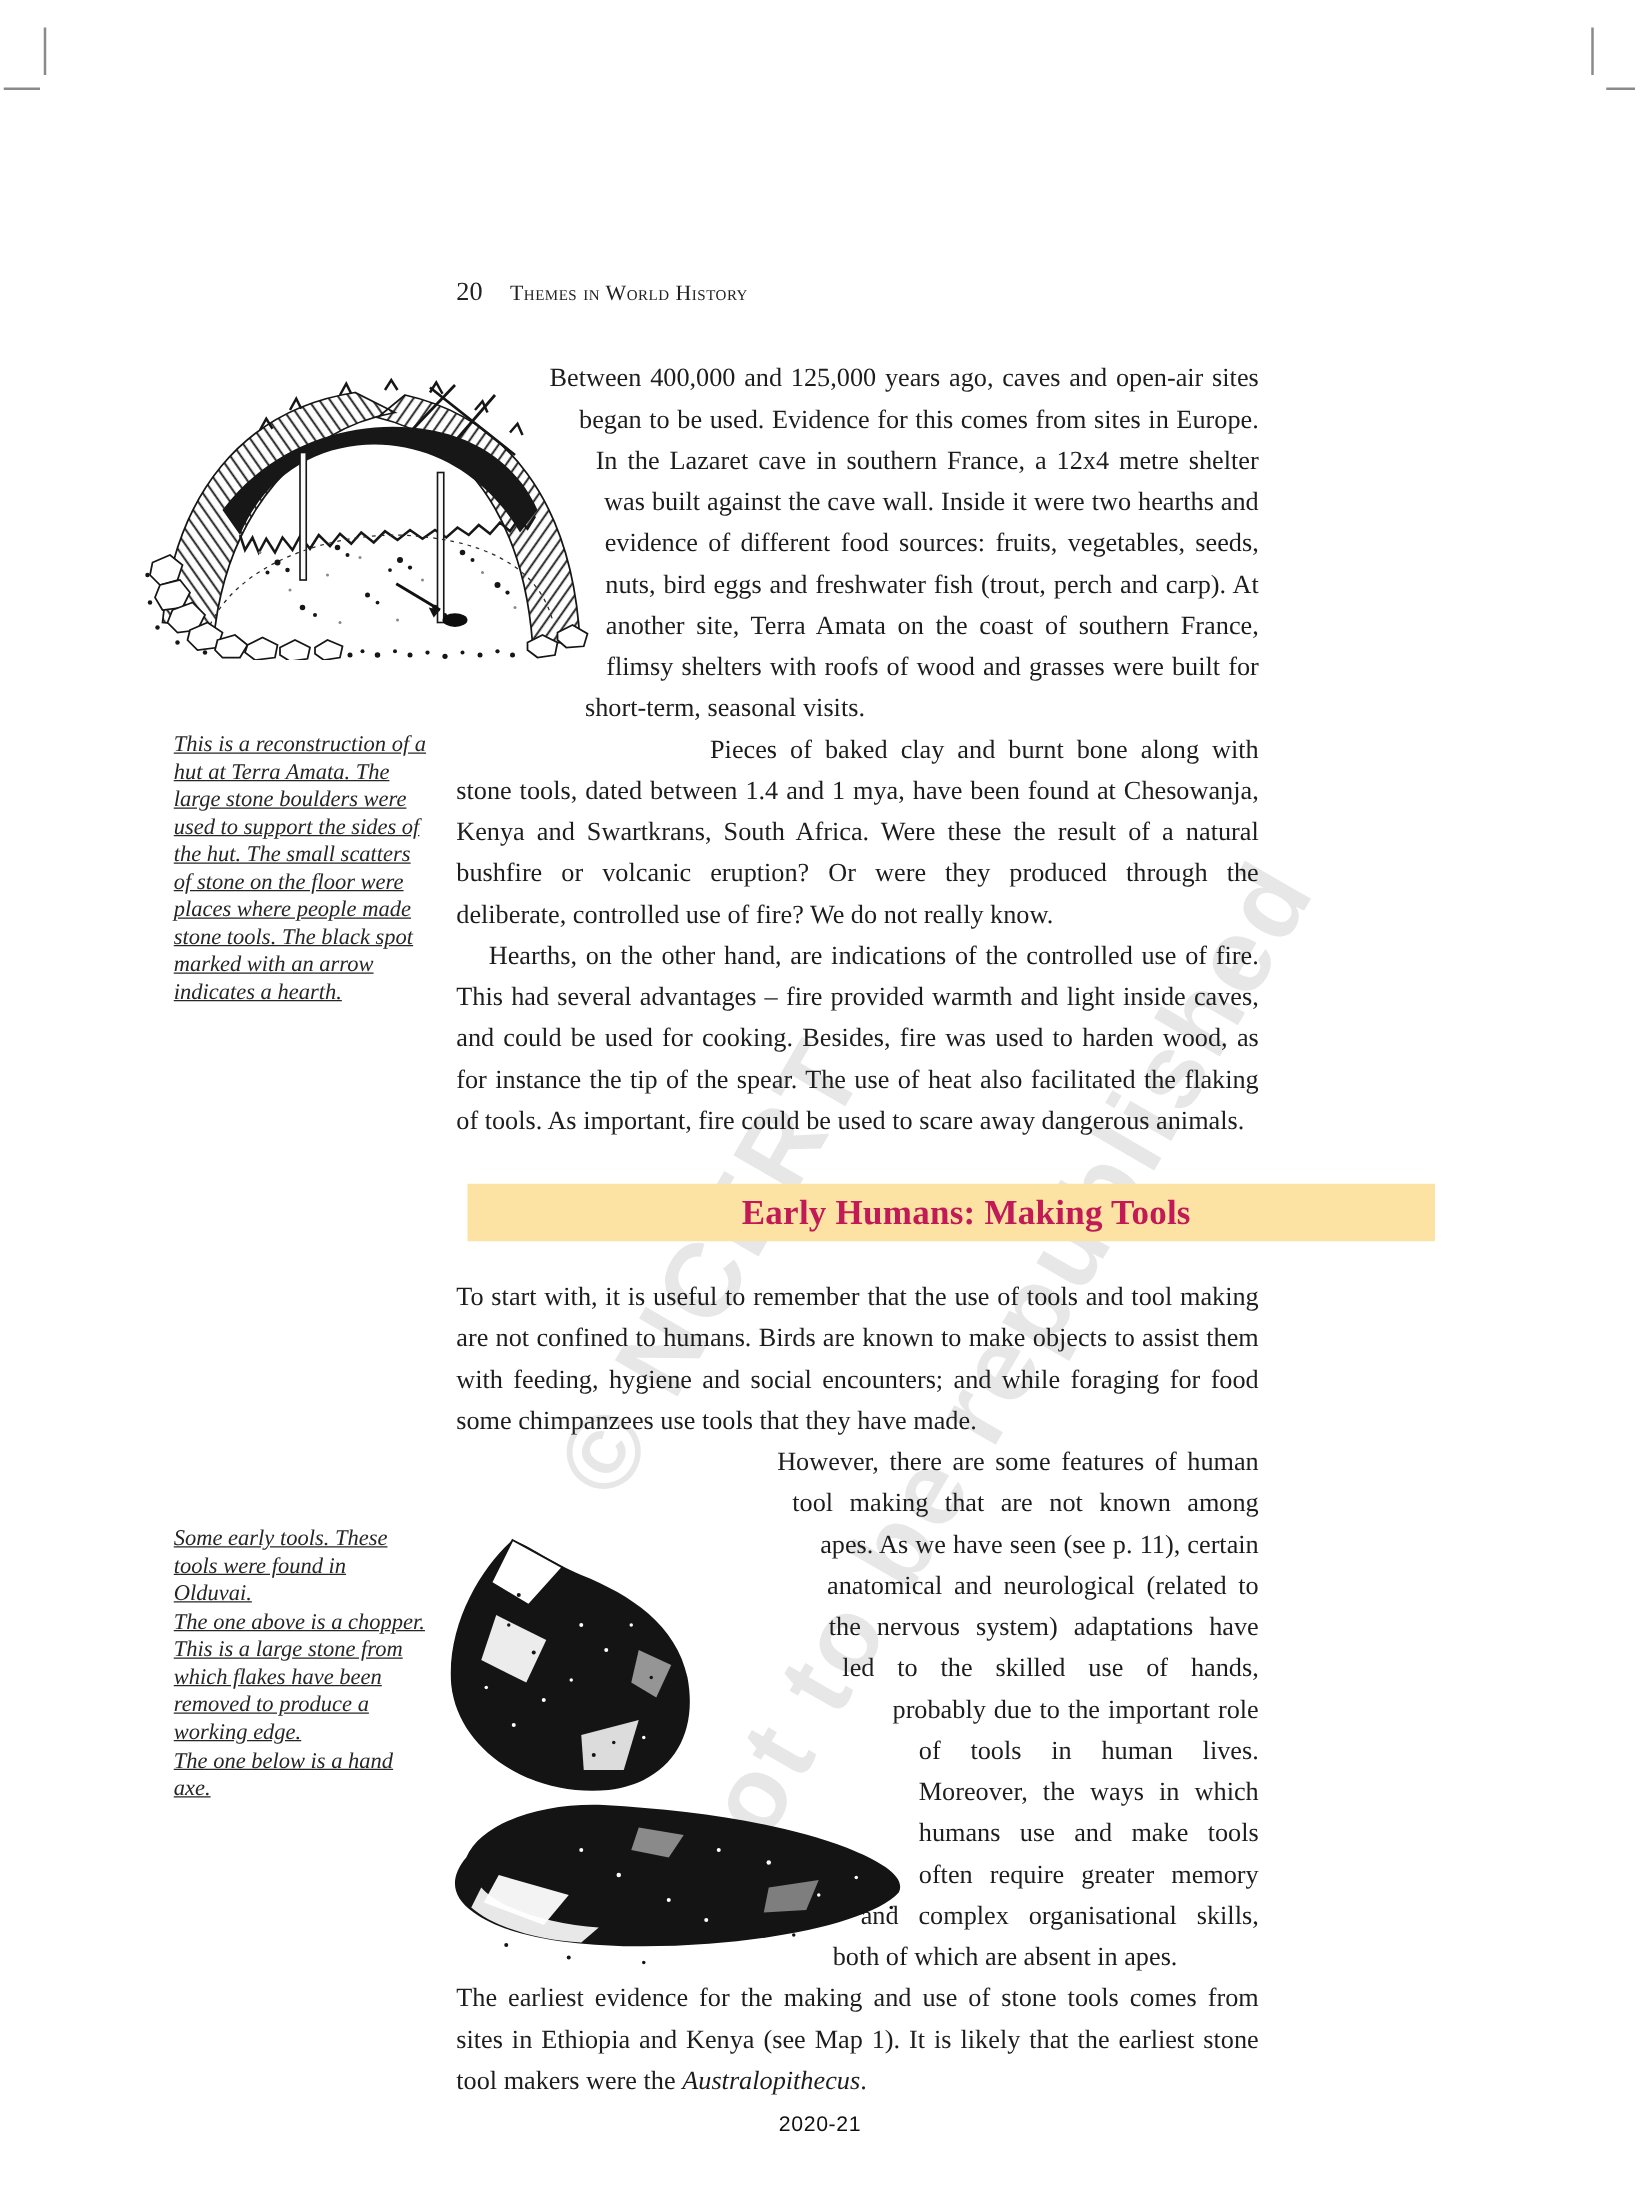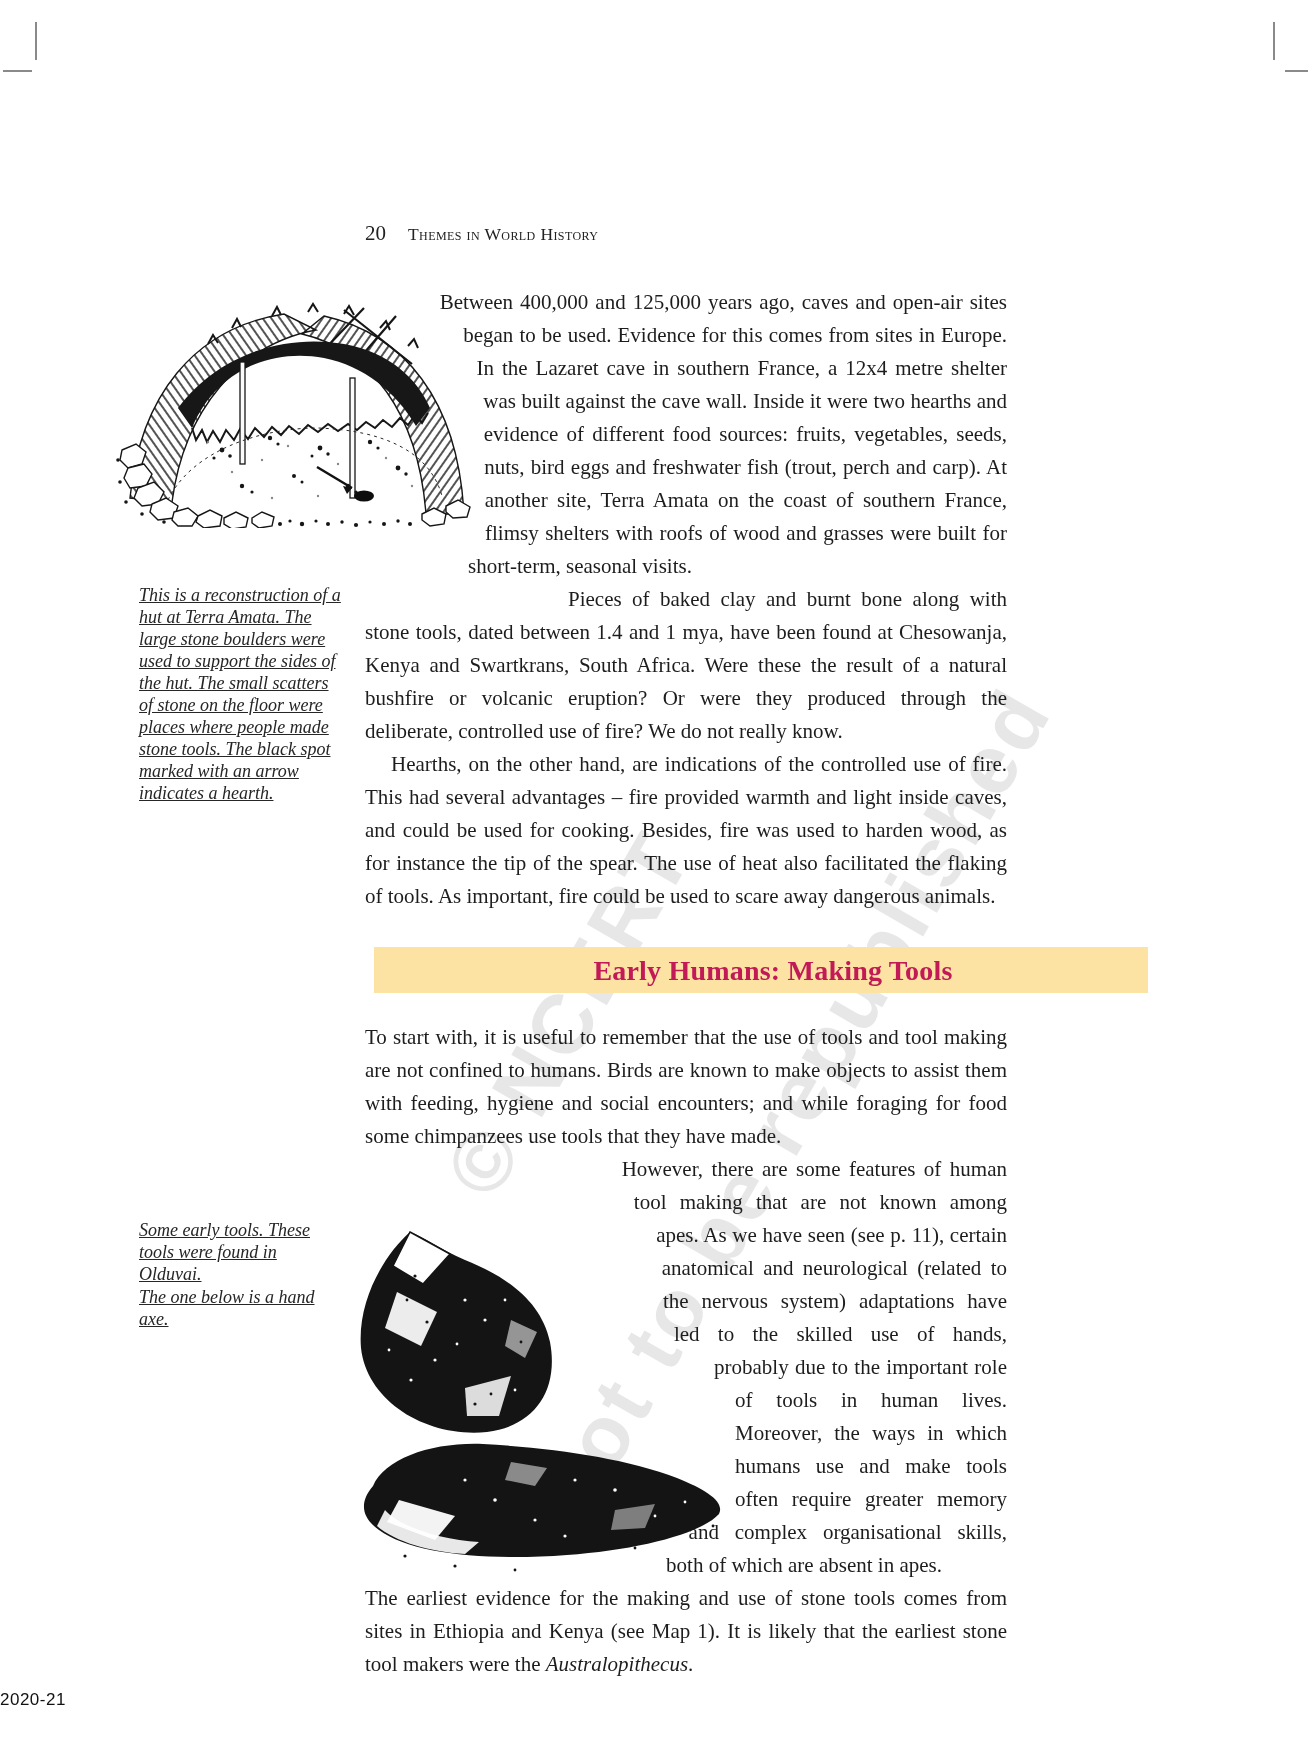--- a/index.html
+++ b/index.html
@@ -61,21 +61,21 @@
   
   .note{
     position:absolute; left:138px; width:205px;
     font-size:18px; font-style:italic; line-height:22px; color:#262626;
   }
   .note p{margin:1px;text-decoration:underline;}
   .note.hut{top:583px;}
   .note.tools{top:1218px;}
 
   .folio-foot{
-    position:absolute; left:0; right:0; top:1690px; text-align:left;
+    position:absolute; left:0; right:0; top:1690px; text-align:center;
     font-family:"Liberation Sans", sans-serif; font-size:17px; letter-spacing:.5px; color:#111;
   }
 </style>
 </head>
 <body>
 
 <div class="page">
 
   <div class="crop v" style="left:35px;top:22px"></div>
   <div class="crop h" style="left:3px;top:70px"></div>
@@ -87,20 +87,21 @@
 
   <div class="runhead">
     <span class="folio">20</span><span class="btitle">Themes in World History</span>
   </div>
 
   <aside class="note hut">
     <p>This is a reconstruction of a hut at Terra Amata. The large stone boulders were used to support the sides of the hut. The small scatters of stone on the floor were places where people made stone tools. The black spot marked with an arrow indicates a hearth.</p>
   </aside>
   <aside class="note tools">
     <p>Some early tools. These tools were found in Olduvai.</p>
+    <p>The one above is a chopper. This is a large stone from which flakes have been removed to produce a working edge.</p>
     <p>The one below is a hand axe.</p>
   </aside>
 
   <main class="column">
 
     <p class="para1">
       <span class="hut-float">
         <svg width="368" height="228" viewBox="0 0 368 228" aria-hidden="true">
           <defs>
             <pattern id="thL" width="7" height="7" patternUnits="userSpaceOnUse" patternTransform="rotate(-35)">

